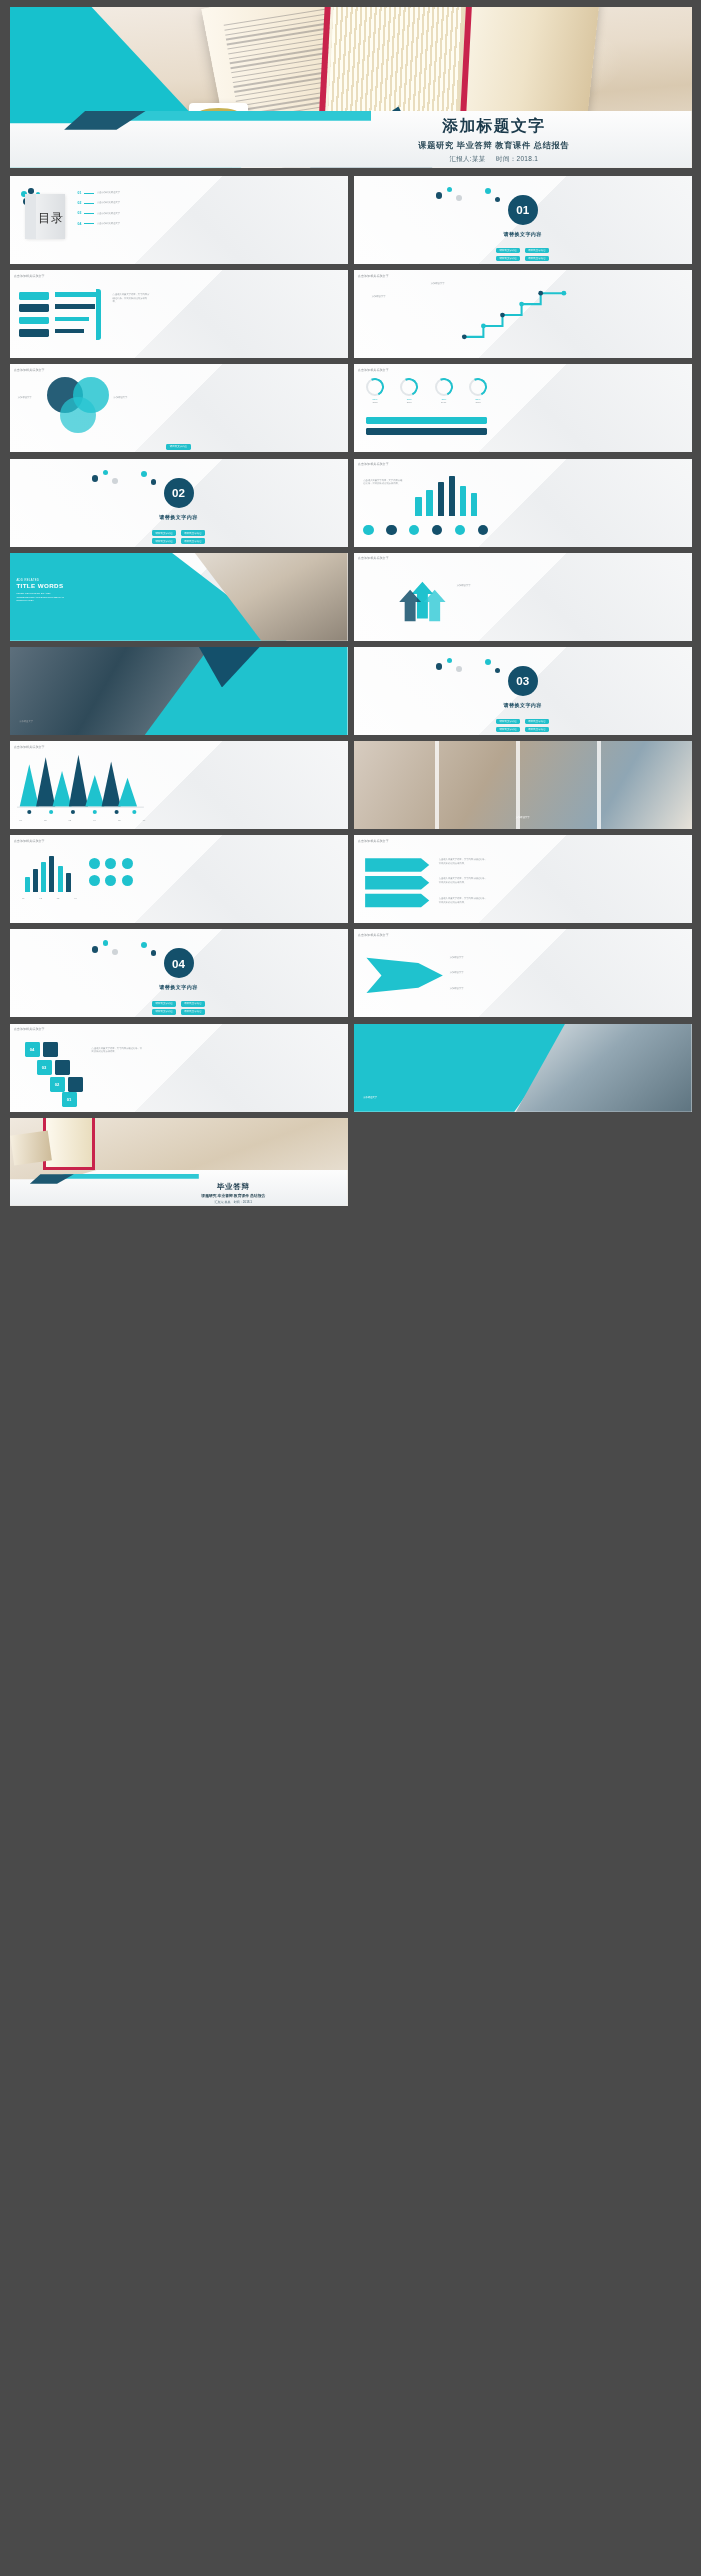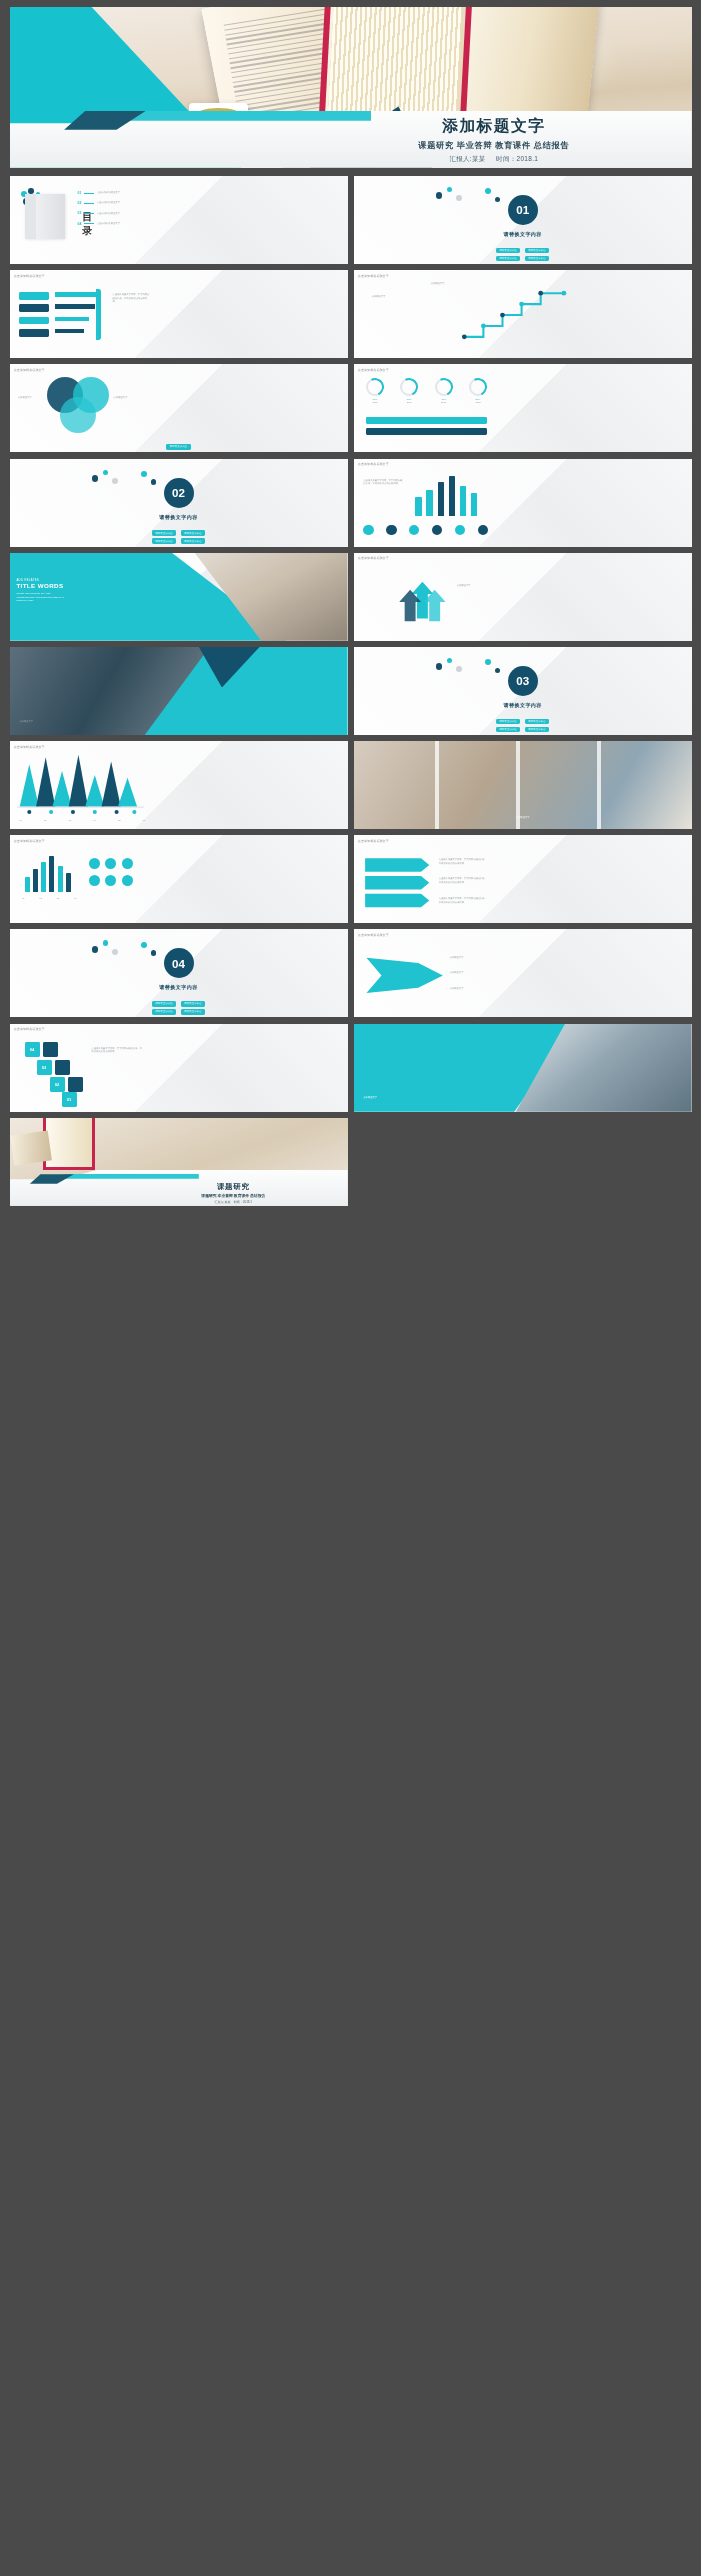--- a/index.html
+++ b/index.html
@@ -171,21 +171,21 @@
       <div style="position:absolute;left:11px;top:12.3px;width:23px;height:23px;">
         <div class="circ cy" style="left:0;top:2.7px;width:6.2px;height:6.2px;"></div>
         <div class="circ dk" style="left:7.5px;top:0;width:5.5px;height:5.5px;"></div>
         <div class="circ cy" style="left:15px;top:4.1px;width:4.8px;height:4.8px;"></div>
         <div class="circ dk" style="left:2.7px;top:9.6px;width:6.8px;height:6.8px;"></div>
         <div class="circ cy" style="left:12.3px;top:11.6px;width:6.2px;height:6.2px;"></div>
         <div class="circ gy" style="left:6.2px;top:17px;width:4.8px;height:4.8px;"></div>
       </div>
       <div class="toc-book">
         <div style="position:absolute;left:0;top:0;width:11px;height:100%;background:#e3e6e9;"></div>
-        <div style="position:absolute;left:13.7px;top:16.4px;font-size:10px;font-weight:bold;color:#2b2b2b;letter-spacing:0.7px;margin-left:44px;">目录</div>
+        <div style="position:absolute;left:13.7px;top:16.4px;font-size:12px;font-weight:normal;color:#2b2b2b;letter-spacing:0.7px;">目录</div>
       </div>
       <div style="position:absolute;left:68px;top:15px;">
         <div style="display:flex;align-items:center;margin-bottom:6.2px;">
           <span style="color:#1fc2ce;font-size:3.4px;font-weight:bold;margin-right:2.7px;">01</span>
           <span style="width:9.6px;height:0.7px;background:#1fc2ce;margin-right:3.4px;"></span>
           <span class="tiny">点击添加相关标题文字</span>
         </div>
         <div style="display:flex;align-items:center;margin-bottom:6.2px;">
           <span style="color:#1fc2ce;font-size:3.4px;font-weight:bold;margin-right:2.7px;">02</span>
           <span style="width:9.6px;height:0.7px;background:#1fc2ce;margin-right:3.4px;"></span>
@@ -545,21 +545,21 @@
     </div>
 
     <div class="slide">
       <div style="position:absolute;inset:0;background:linear-gradient(160deg,#f0e9df,#d9cbb4 55%,#efe9e0);"></div>
       <div style="position:absolute;left:33px;top:-5.5px;width:52px;height:58px;border:3.4px solid #c8234c;background:linear-gradient(90deg,#fdf9ee,#e9ddbe);"></div>
       <div style="position:absolute;left:2.7px;top:15px;width:38px;height:30px;background:linear-gradient(100deg,#f6efe0,#cdbb99);transform:rotate(-8deg);"></div>
       <div style="position:absolute;left:0;bottom:0;width:100%;height:36px;background:linear-gradient(180deg,#fdfdfd,#eceff1);clip-path:polygon(0 26%,16% 26%,26% 0,100% 0,100% 100%,0 100%);"></div>
       <div style="position:absolute;left:12%;bottom:27px;width:44%;height:4.8px;background:#2ec8d4;clip-path:polygon(10% 0,100% 0,100% 100%,0 100%);"></div>
       <div style="position:absolute;left:6%;bottom:22px;width:13%;height:9.6px;background:#1d5871;clip-path:polygon(24% 0,100% 0,62% 100%,0 100%);"></div>
       <div style="position:absolute;right:2.7px;bottom:2.1px;width:66%;text-align:center;">
-        <div style="font-size:7.5px;font-weight:bold;color:#1b3a4b;letter-spacing:0.7px;">课题研究</div>
+        <div style="font-size:7.5px;font-weight:bold;color:#1b3a4b;letter-spacing:0.7px;">毕业答辩</div>
         <div style="font-size:3.8px;font-weight:bold;color:#2c4a58;margin-top:1.4px;">课题研究  毕业答辩  教育课件  总结报告</div>
         <div style="font-size:3px;color:#44606d;margin-top:1.4px;">
           <span>汇报人:某某</span>
           &nbsp;&nbsp;
           <span>时间：2018.1</span>
         </div>
       </div>
     </div>
 
   </div>

